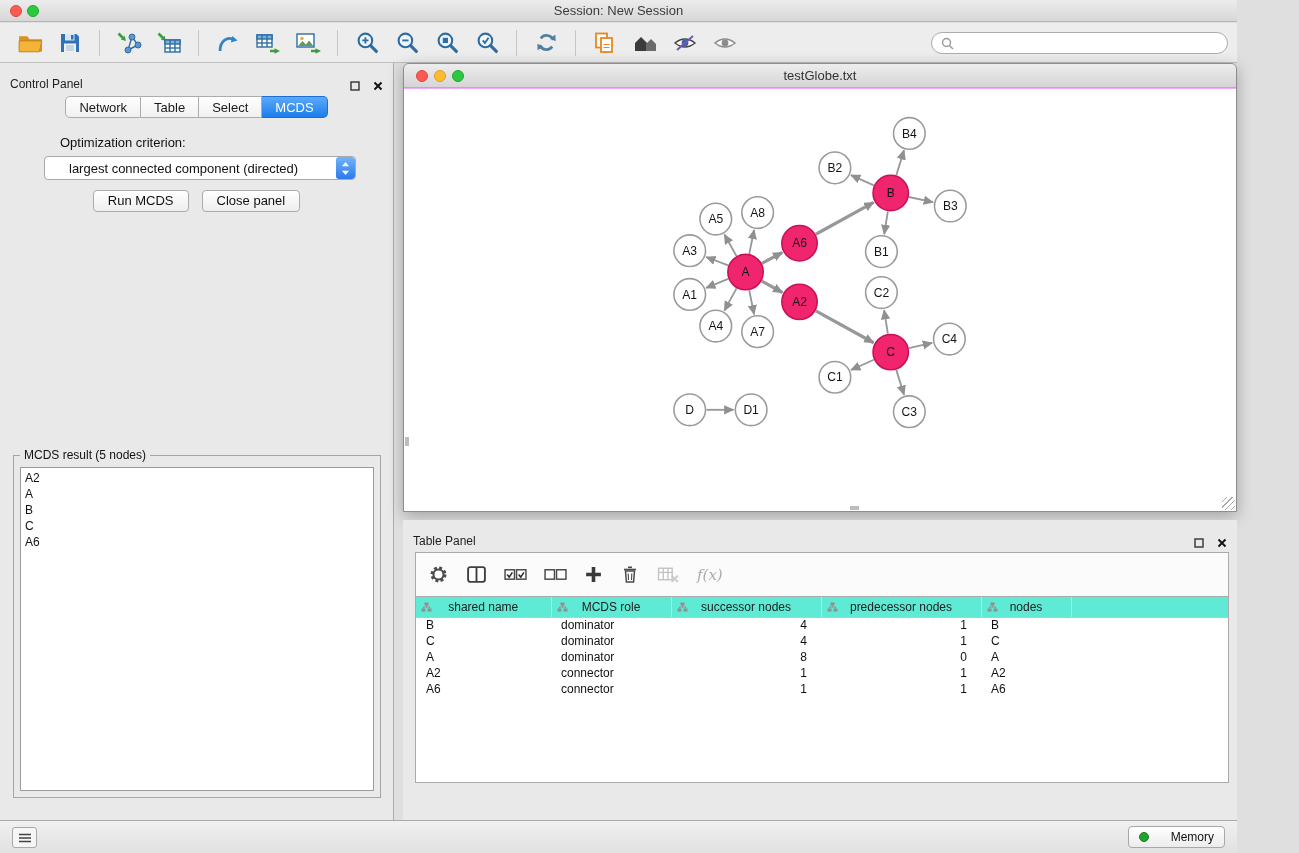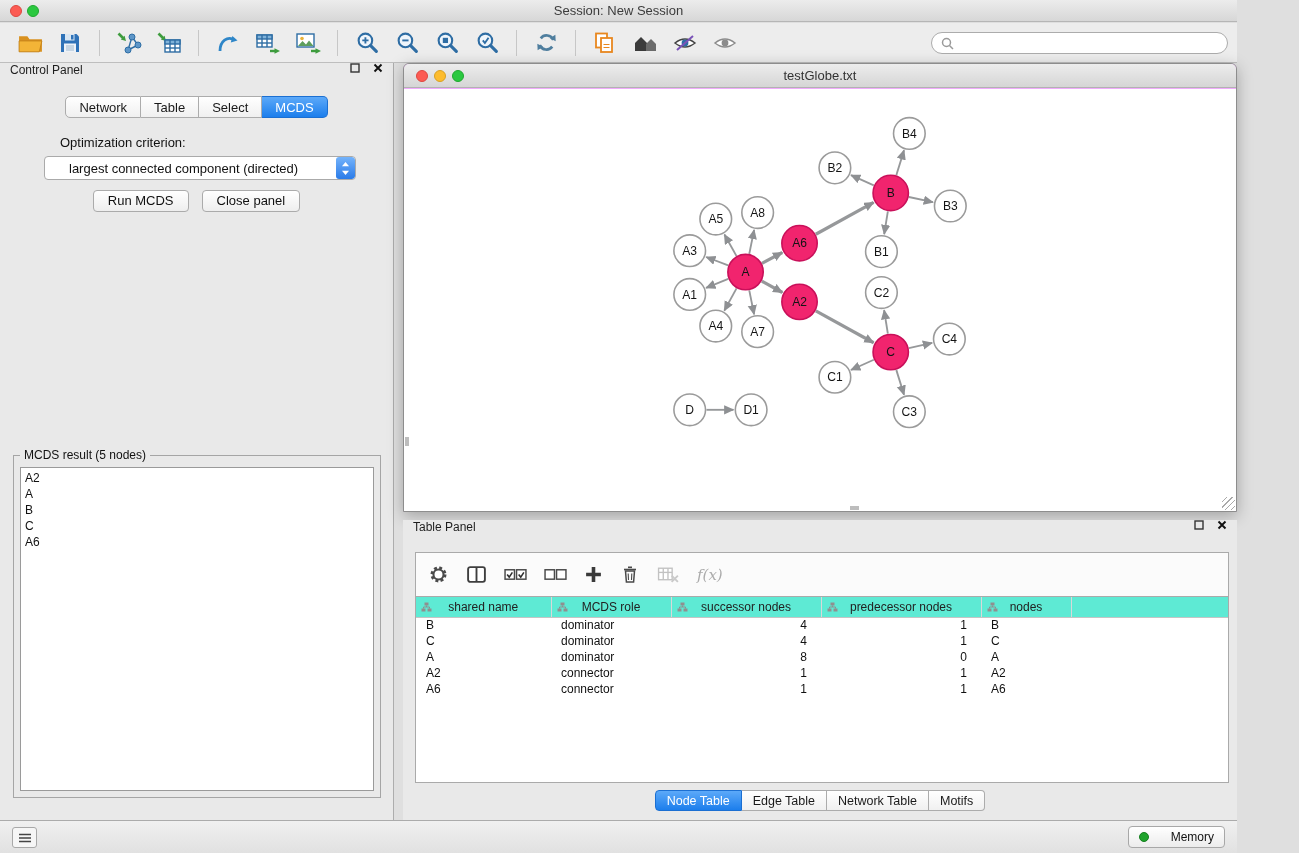--- a/index.html
+++ b/index.html
@@ -22,21 +22,21 @@
   .tbtn { width:40px; height:34px; display:flex; align-items:center; justify-content:center; cursor:default; }
   .tsep { width:1px; height:26px; background:#C7C7C7; margin:0 9px; }
   .searchbox { position:absolute; right:9px; top:9px; width:297px; height:22px; background:#FFF;
     border:1px solid #ACACAC; border-radius:12px; display:flex; align-items:center; padding:0 9px; }
   .searchbox input { border:none; outline:none; background:transparent; flex:1; font-size:12px; margin-left:5px;
     font-family:"Liberation Sans",sans-serif; }
 
   
   .control-panel { position:absolute; left:0; top:63px; width:394px; bottom:33px;
     background:#E9E9E9; border-right:1px solid #ADADAD; }
-  .panel-header { height:28px; display:flex; align-items:flex-start; padding:0 10px; font-size:12px; color:#1E1E1E; }
+  .panel-header { height:28px; display:flex; align-items:flex-end; padding:0 10px; font-size:12px; color:#1E1E1E; }
   .panel-header .spacer { flex:1; }
   .ph-icon { margin-left:13px; display:flex; align-items:center; }
   .cp-tabs { position:absolute; left:0; right:0; top:33px; display:flex; justify-content:center; }
   .cp-tab { font-size:13px; height:22px; line-height:21px; padding:0 13px; color:#1A1A1A;
     background:linear-gradient(#FFFFFF,#F0F0F0); border:1px solid #ACACAC; border-left:none; }
   .cp-tab:first-child { border-left:1px solid #ACACAC; border-radius:5px 0 0 5px; }
   .cp-tab:last-child { border-radius:0 5px 5px 0; }
   .cp-tab.selected { background:linear-gradient(#5CA9F9,#1C7EEC); color:#FFF; border-color:#1B6FD2; }
   .opt-label { position:absolute; left:60px; top:72px; font-size:13px; color:#111; }
   .dropdown { position:absolute; left:44px; top:93px; width:312px; height:24px; background:#FFF;
@@ -571,26 +571,20 @@
               <td class="col0">A6</td>
               <td class="col1">connector</td>
               <td class="col2">1</td>
               <td class="col3">1</td>
               <td class="col4">A6</td>
               <td class="colF"></td>
             </tr>
           </tbody>
       </table>
     </div>
-    <div class="tp-tabs">
-      <div class="tp-tab selected">Node Table</div>
-      <div class="tp-tab">Edge Table</div>
-      <div class="tp-tab">Network Table</div>
-      <div class="tp-tab">Motifs</div>
-    </div>
   </div>
 
   <div class="statusbar">
     <div class="menu-btn">
       <svg width="14" height="10" viewBox="0 0 14 10">
         <path d="M1 1.5 h12 M1 5 h12 M1 8.5 h12" stroke="#444" stroke-width="1.6"></path>
       </svg>
     </div>
     <div class="memory-btn">
       <span class="memory-dot"></span>

